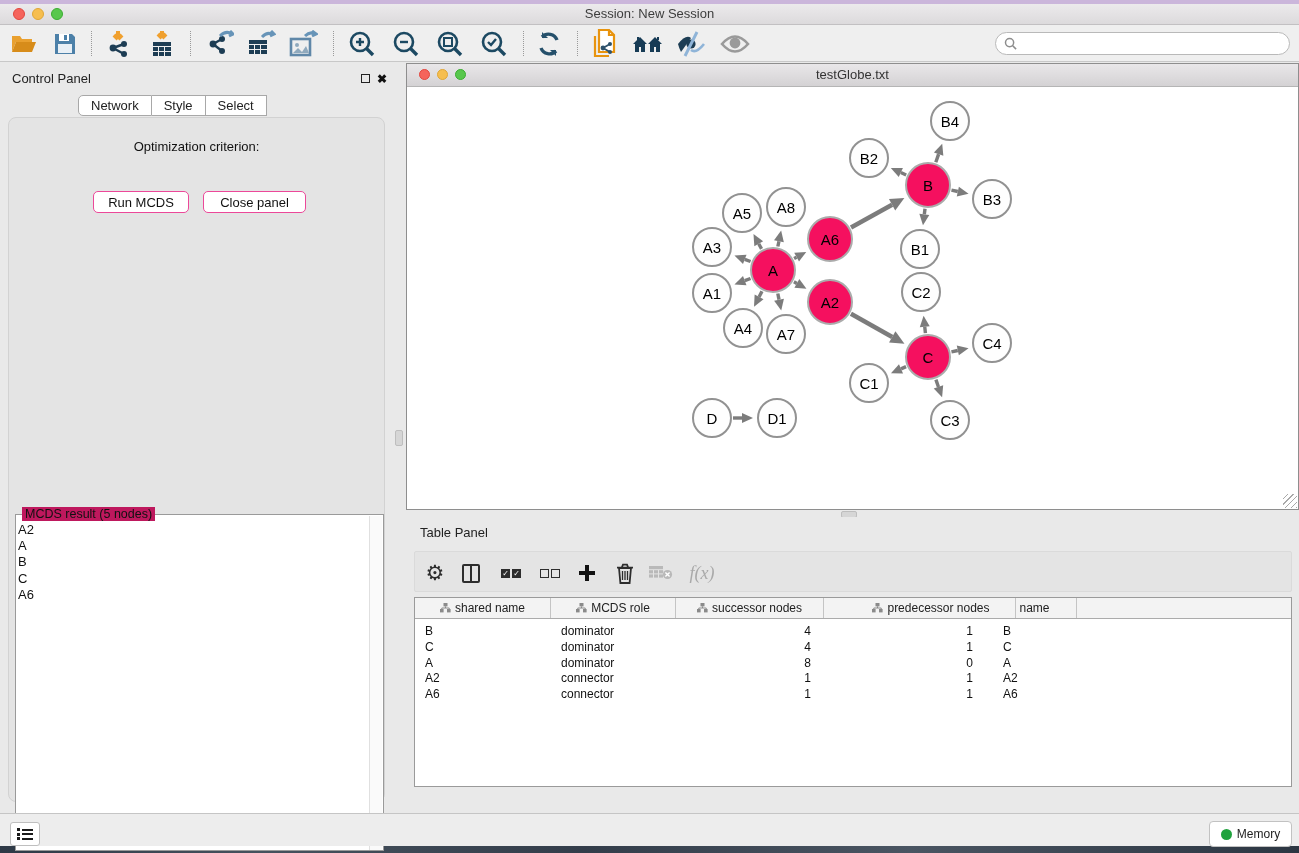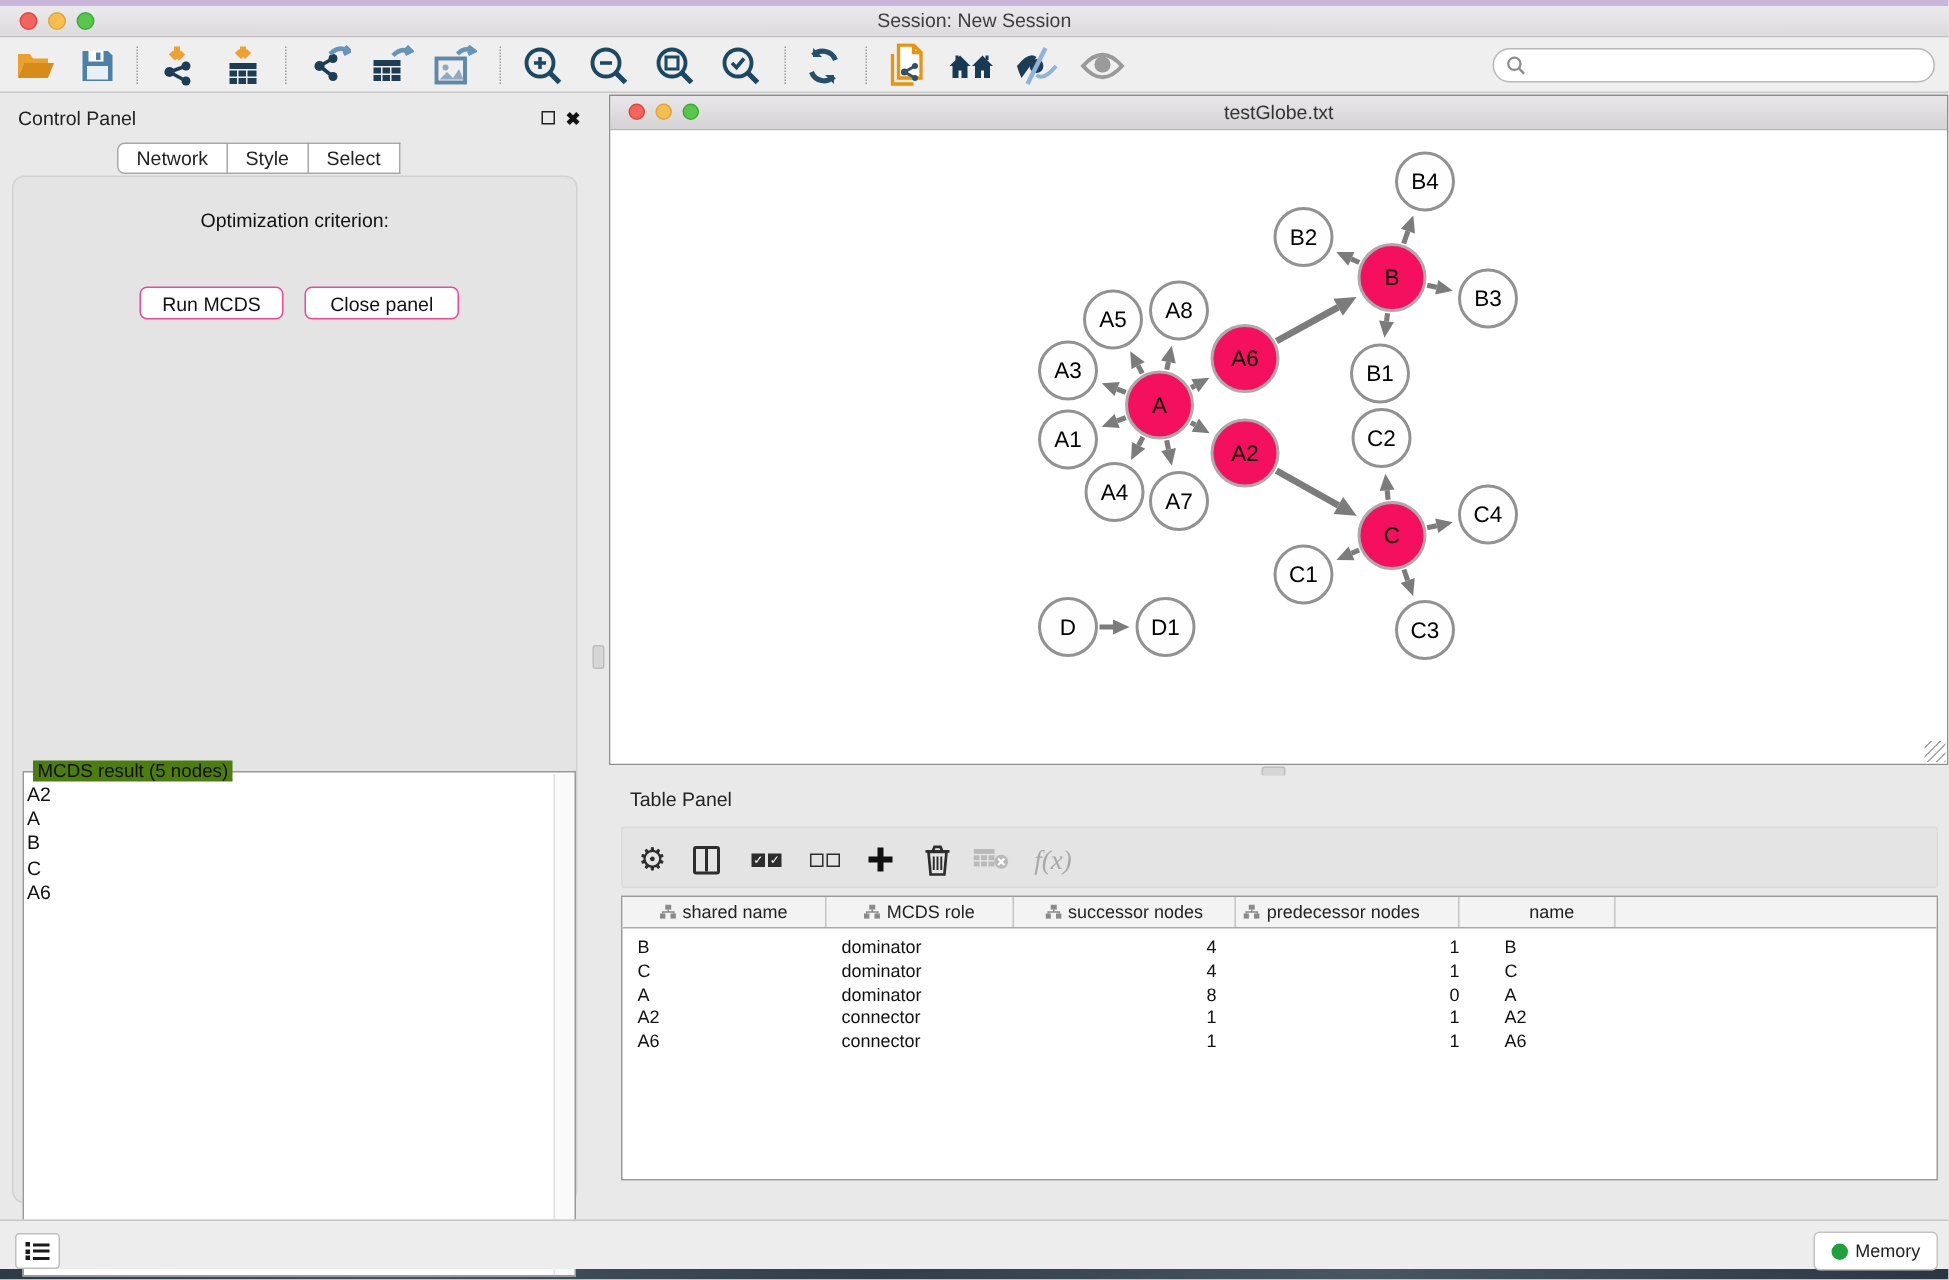--- a/index.html
+++ b/index.html
@@ -49,21 +49,21 @@
     display:flex; align-items:center; padding-left:12px; }
   #opt-spinner { position:absolute; right:2px; top:2px; width:16px; height:16px; border-radius:3px;
     background:linear-gradient(#70B2FA,#3E92F7); display:flex; flex-direction:column;
     align-items:center; justify-content:center; gap:2px; }
   .sp-up { width:0; height:0; border-left:4px solid transparent; border-right:4px solid transparent; border-bottom:4px solid #fff; }
   .sp-dn { width:0; height:0; border-left:4px solid transparent; border-right:4px solid transparent; border-top:4px solid #fff; }
   .cp-btn { position:absolute; top:73px; height:22px; background:#fff; border:1px solid #ec4899;
     border-radius:5px; font-size:13px; color:#111; display:flex; align-items:center; justify-content:center; }
   #mcds-box { position:absolute; left:6px; top:396px; width:369px; height:337px;
     border:1px solid #9A9A9A; background:#fff; }
-  #mcds-legend { position:absolute; left:6px; top:-8px; background:#4d7c0f; padding:0 3px;
+  #mcds-legend { position:absolute; left:6px; top:-8px; background:#be185d; padding:0 3px;
     font-size:12.5px; color:#111; white-space:nowrap; }
   #mcds-list { position:absolute; left:2px; top:7px; font-size:13px; color:#111; line-height:16.2px; }
   #mcds-scroll { position:absolute; right:1px; top:1px; width:13px; height:334px; background:#FAFAFA; border-left:1px solid #E0E0E0; }
 
   
   #vsplit-handle { left:395px; top:430px; width:8px; height:16px; background:#D6D6D6; border:1px solid #BEBEBE; border-radius:2px; }
   #hsplit-handle { left:841px; top:511px; width:16px; height:7px; background:#D6D6D6; border:1px solid #BEBEBE; border-radius:2px; }
 
   
   #net-window { left:406px; top:63px; width:893px; height:447px; border:1px solid #8E8E8E; background:#fff; }
@@ -460,21 +460,21 @@
         </div>
         <div class="hcell" style="left: 261px; width: 148px;">
           <svg class="tree-ico" viewBox="0 0 11 10">
             <rect x="3.5" y="0" width="4" height="3.4" fill="#8a8a8a"></rect>
             <rect x="0" y="6" width="3.6" height="3.4" fill="#8a8a8a"></rect>
             <rect x="7" y="6" width="3.6" height="3.4" fill="#8a8a8a"></rect>
             <path d="M5.5 3.4 v1.6 M1.8 6 v-1 h7.4 v1" stroke="#8a8a8a" stroke-width="1" fill="none"></path>
           </svg>
           <span>successor nodes</span>
         </div>
-        <div class="hcell" style="left: 389px; width: 169px; text-align: right;">
+        <div class="hcell" style="left: 432px; width: 169px; text-align: right;">
           <svg class="tree-ico" viewBox="0 0 11 10">
             <rect x="3.5" y="0" width="4" height="3.4" fill="#8a8a8a"></rect>
             <rect x="0" y="6" width="3.6" height="3.4" fill="#8a8a8a"></rect>
             <rect x="7" y="6" width="3.6" height="3.4" fill="#8a8a8a"></rect>
             <path d="M5.5 3.4 v1.6 M1.8 6 v-1 h7.4 v1" stroke="#8a8a8a" stroke-width="1" fill="none"></path>
           </svg>
           <span>predecessor nodes</span>
         </div>
         <div class="hcell" style="left: 578px; width: 84px;">
           <span>name</span>

